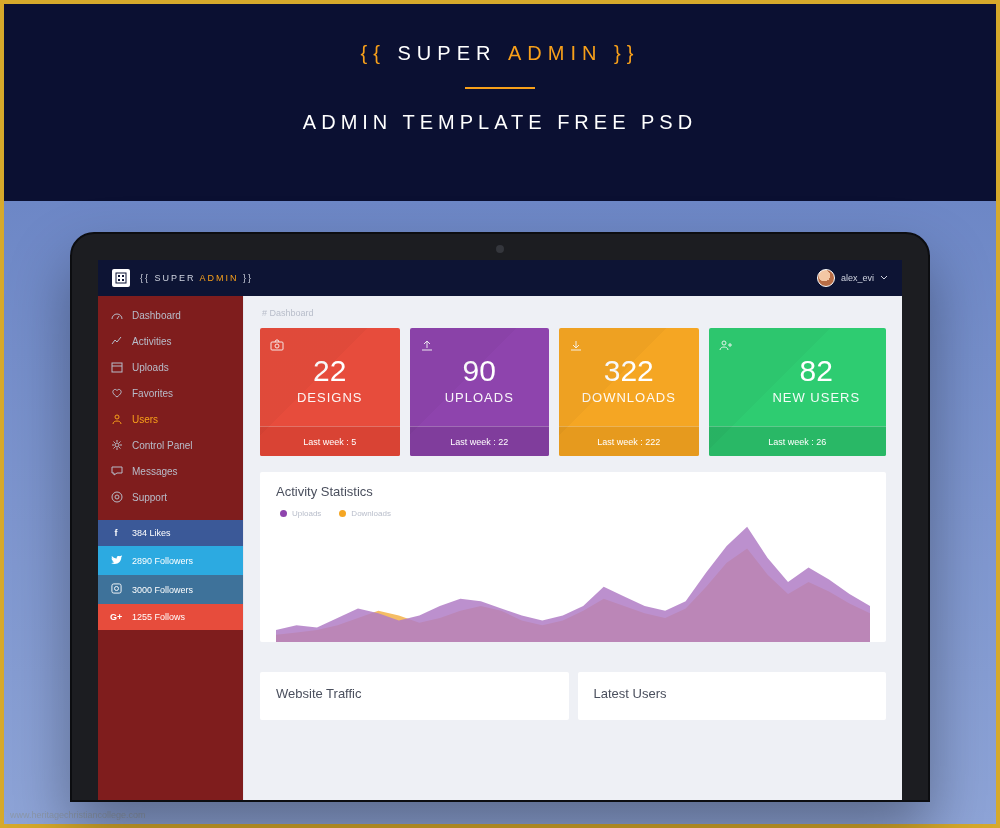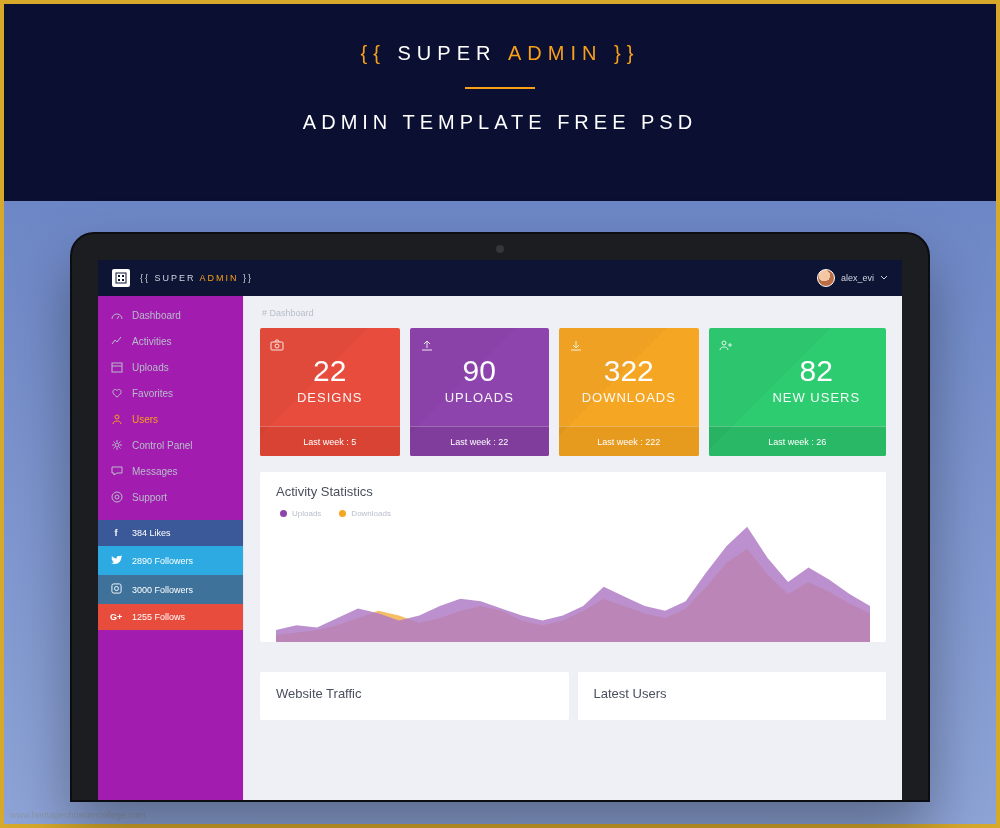--- a/index.html
+++ b/index.html
@@ -43,21 +43,21 @@
   .topbar .logo-icon svg { display:block; }
   .topbar .brand { letter-spacing:2px; font-size:9px; }
   .topbar .brand .a { color:#cfd3df; }
   .topbar .brand .b { color:#f8a01a; }
   .topbar .right { display:flex; align-items:center; gap:6px; font-size:9px; color:#cfd3df;justify-content:space-between; }
   .avatar { width:18px; height:18px; border-radius:50%; background: radial-gradient(circle at 40% 35%, #f3c7a4 0 40%, #b86d45 41% 100%); border:1px solid #fff; }
 
   .workspace { display:flex; height: calc(100% - 36px); }
 
   
-  .sidebar { width:146px; background:#a21caf; border-right:1px solid #e5e7ee; display:flex; flex-direction:column; font-size:10px; }
+  .sidebar { width:146px; background:#7f1d1d; border-right:1px solid #e5e7ee; display:flex; flex-direction:column; font-size:10px; }
   .nav { padding:6px 0; }
   .nav-item { display:flex; align-items:center; gap:8px; padding:7px 12px; color:#b8bdca; cursor:pointer; }
   .nav-item.active { color:#f8a01a; }
   .nav-item .ico { width:14px; display:flex; justify-content:center; }
   .nav-item .ico svg { display:block; }
   .social { margin-top:4px; }
   .social-item { display:flex; align-items:center; gap:10px; padding:8px 12px; color:#fff; font-size:9px; }
   .social-item .ico { width:12px; text-align:center; font-weight:bold; }
   .fb { background:#3b5998; } .tw { background:#2caae1;text-align:center; } .ig { background:#3e729a; } .gp { background:#e74c3c; }
 

